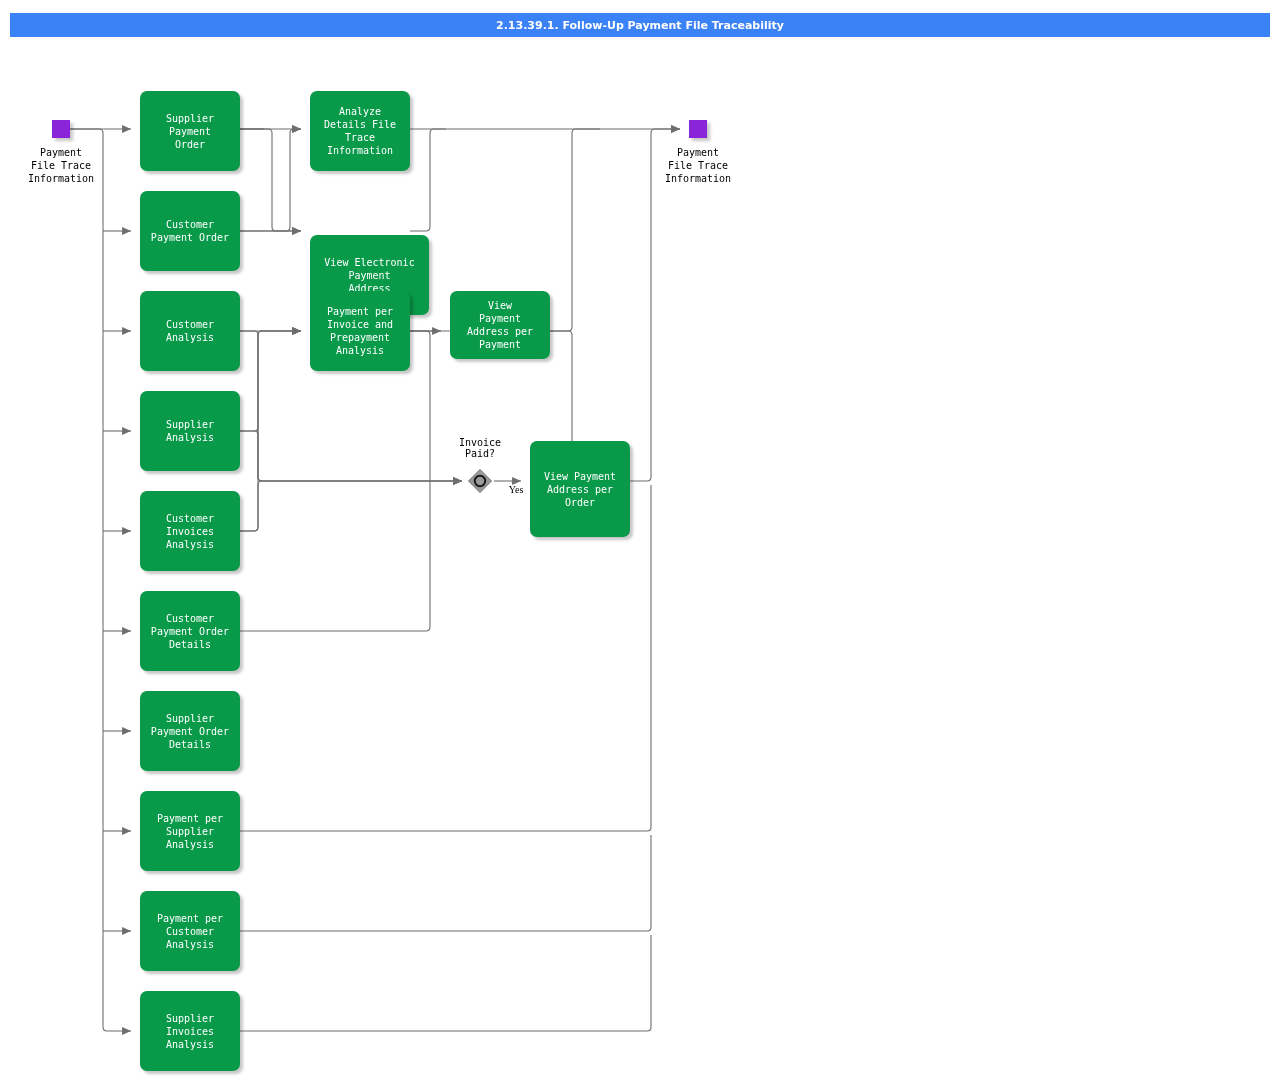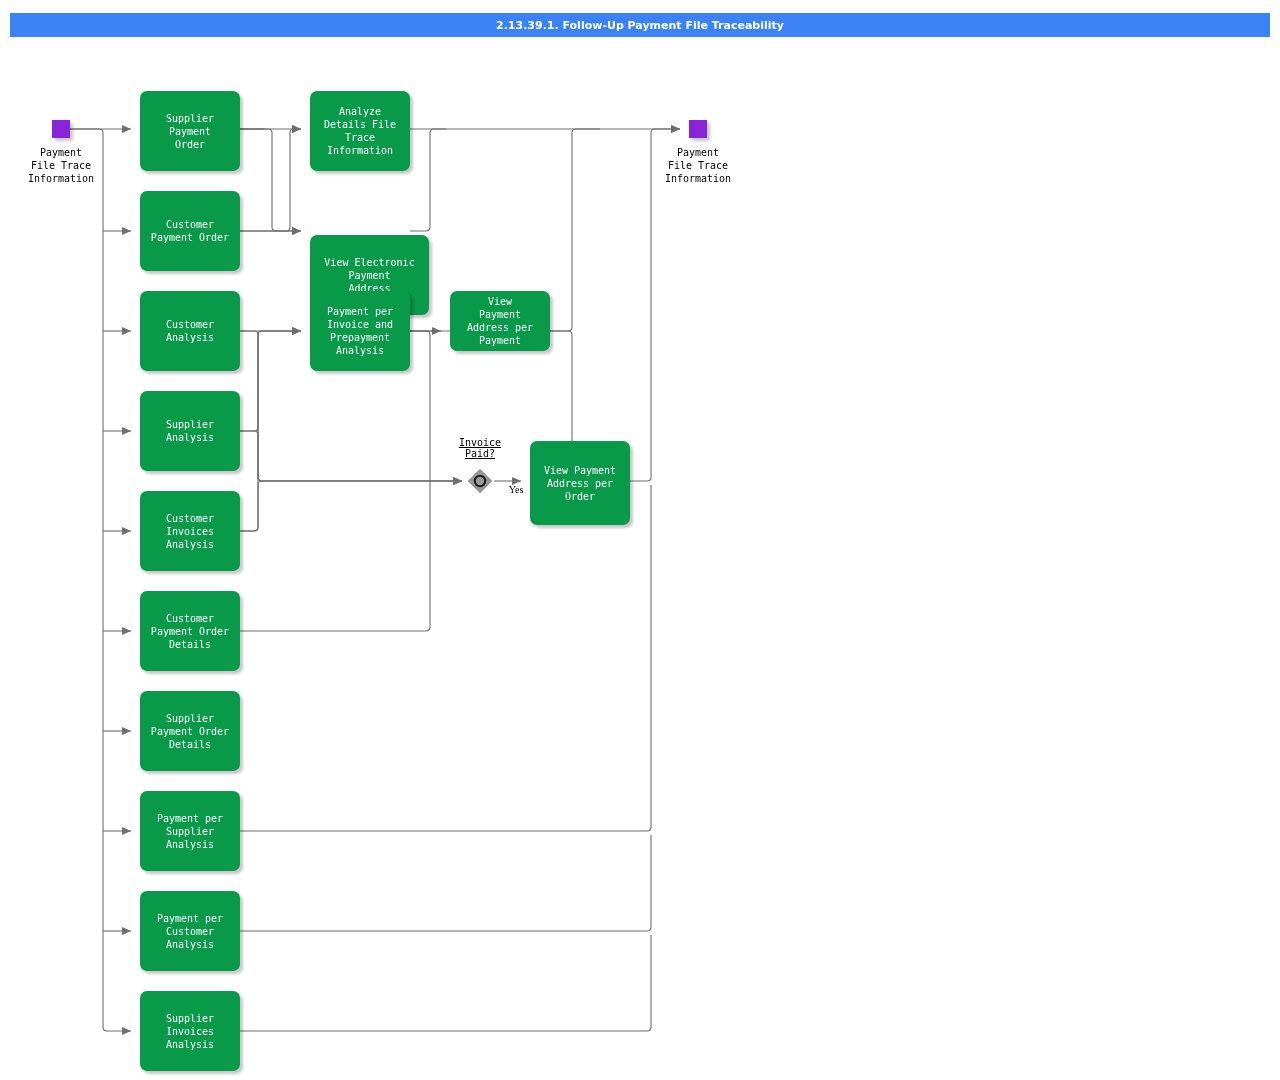--- a/index.html
+++ b/index.html
@@ -215,30 +215,30 @@
 
   <div class="node-box" style="left:310px; top:199px; width:119px; height:80px;margin-top:36px;">View Electronic
 Payment
 Address</div>
 
   <div class="node-box" style="left:310px; top:291px; width:100px; height:80px;">Payment per
 Invoice and
 Prepayment
 Analysis</div>
 
-  <div class="node-box" style="left:450px; top:291px; width:100px; height:60px;">View
+  <div class="node-box" style="left:450px; top:291px; width:100px; height:68px;">View
 Payment
 Address per
 Payment</div>
 
-  <div class="node-box" style="left:530px; top:441px; width:100px; height:84px;">View Payment
+  <div class="node-box" style="left:530px; top:441px; width:100px; height:96px;">View Payment
 Address per
 Order</div>
 
-  <div class="edge-label" style="left:440px; top:437px; width:80px;text-decoration:underline;">Invoice
+  <div class="edge-label" style="left:440px; top:437px; width:80px;">Invoice
 Paid?</div>
 
   <svg class="gateway" style="left:466px; top:467px;" viewBox="0 0 28 28" xmlns="http://www.w3.org/2000/svg">
     <polygon points="14,2.5 25.5,14 14,25.5 2.5,14" fill="#9A9A9A" stroke="#6E6E6E" stroke-width="1"></polygon>
     <circle cx="14" cy="14" r="5.2" fill="none" stroke="#1A1A1A" stroke-width="2"></circle>
   </svg>
 
   <div class="edge-label" style="left:500px; top:484px; width:32px;font-family:Liberation Serif, serif;">Yes</div>
 
 </div>

